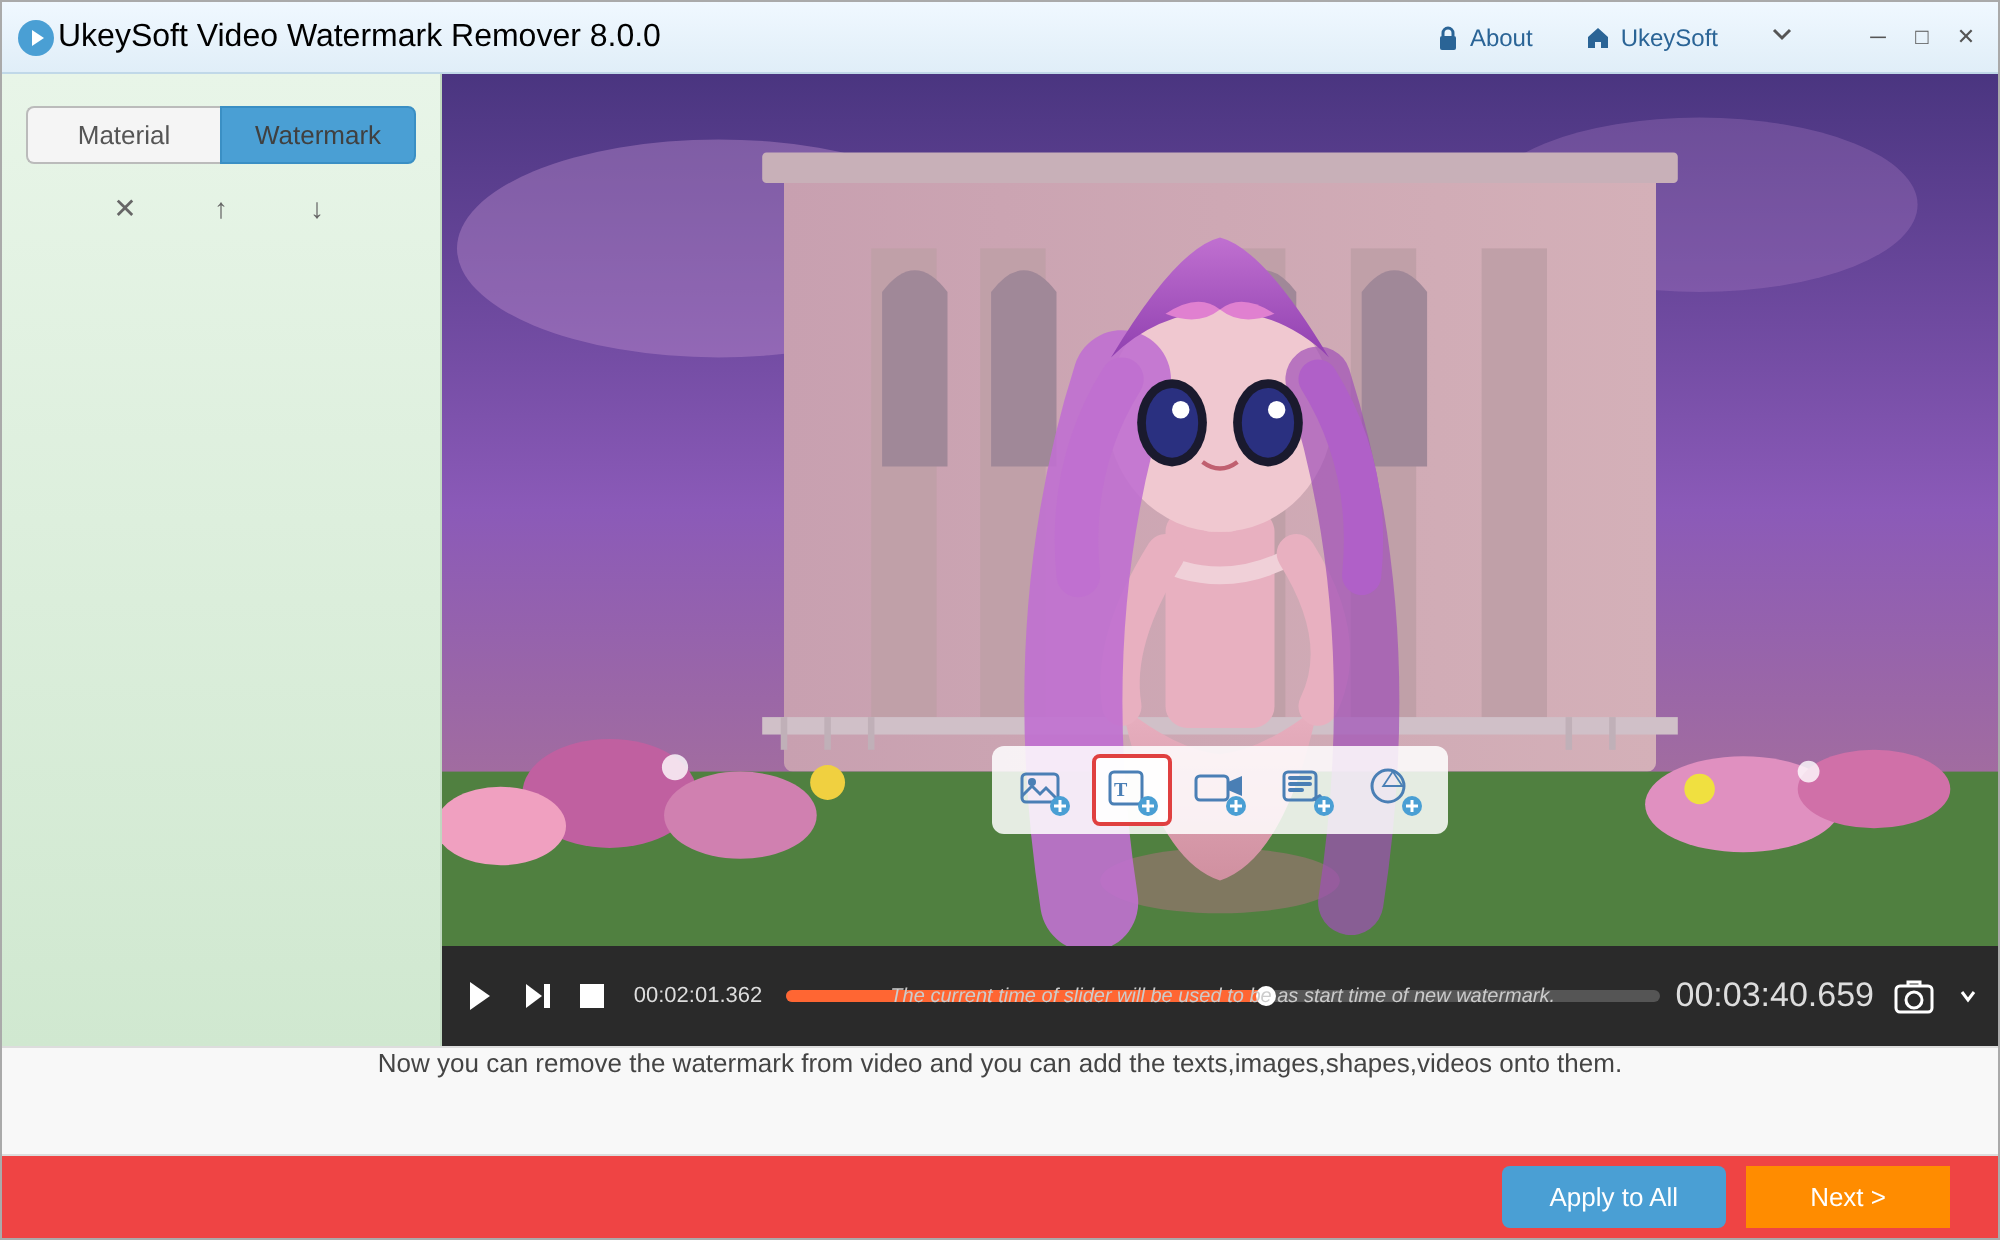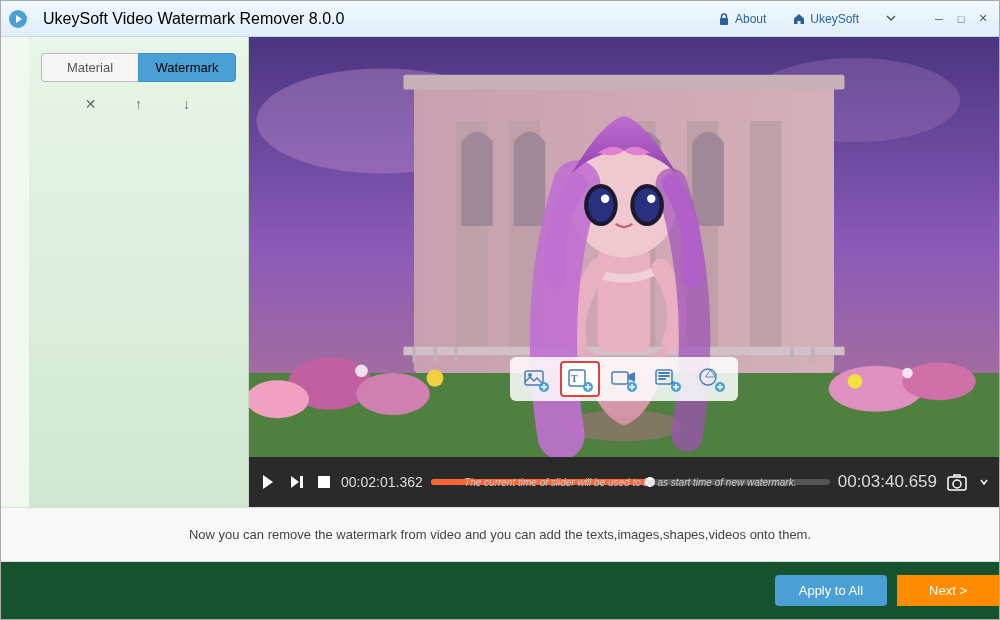--- a/index.html
+++ b/index.html
@@ -21,21 +21,21 @@
       border-bottom: 1px solid #c0d8e8;
       display: flex;
       align-items: center;
       justify-content: space-between;
       padding: 0 8px;
       user-select: none;
     }
     #titlebar-left {
       display: flex;
       align-items: center;
-      gap: 16px;
+      gap: 2px;
     }
     #titlebar-right {
       display: flex;
       align-items: center;
       gap: 26px;
     }
     .title-nav-item {
       display: flex;
       align-items: center;
       gap: 4px;
@@ -67,21 +67,20 @@
       height: calc(100% - 36px);
       display: flex;
       flex-direction: column;
       background: #f0f8f0;
     }
 
     #content-area {
       display: flex;
       flex: 1;
       overflow: hidden;
-      margin-left: 28px;
     }
 
     
     #sidebar {
       width: 220px;
       min-width: 220px;
       background: linear-gradient(to bottom, #e8f5e8, #d0e8d0);
       border-right: 1px solid #c0d8c0;
       display: flex;
       flex-direction: column;
@@ -102,21 +101,21 @@
       text-align: center;
     }
     #tab-material {
       background: #f5f5f5;
       color: #555;
       border-radius: 4px 0 0 4px;
       border-right: none;
     }
     #tab-watermark {
       background: #4a9fd4;
-      color: #000000;
+      color: #404040;
       border-radius: 0 4px 4px 0;
       border-color: #3a8fc4;
     }
 
     #sidebar-actions {
       display: flex;
       justify-content: center;
       gap: 24px;
       margin: 6px 12px;
     }
@@ -211,24 +210,24 @@
       border: none;
       color: white;
       cursor: pointer;
       padding: 2px;
       display: flex;
       align-items: center;
       justify-content: center;
     }
 
     #time-start {
-      font-size: 14px;
+      font-size: 11px;
       color: #ddd;
       min-width: 72px;
-      text-align: right;
+      text-align: center;
     }
 
     #slider-container {
       flex: 1;
       height: 6px;
       background: #555;
       border-radius: 3px;
       position: relative;
     }
     #slider-progress {
@@ -266,37 +265,36 @@
       pointer-events: none;
       font-style: italic;
     }
 
     
     #info-bar {
       height: 54px;
       background: #f8f8f8;
       border-top: 1px solid #ddd;
       display: flex;
-      align-items: center;
       justify-content: center;
       font-size: 13px;
       color: #444;
       padding: 0 20px;
       text-align: center;
     }
 
     
     #bottom-bar {
-      height: 58px;
-      background: #14532d;
+      height: 42px;
+      background: #ef4444;
       border-top: 1px solid #ddd;
       display: flex;
       align-items: center;
       justify-content: flex-end;
-      padding: 0 0;
+      padding: 0 24px;
       gap: 10px;
     }
 
     #apply-all-btn {
       padding: 8px 24px;
       background: #4a9fd4;
       color: white;
       border: none;
       border-radius: 4px;
       font-size: 13px;

